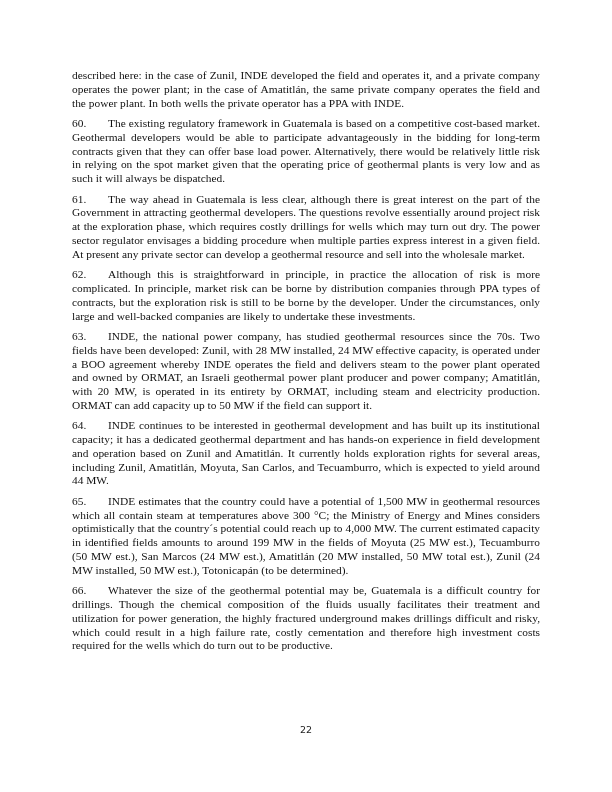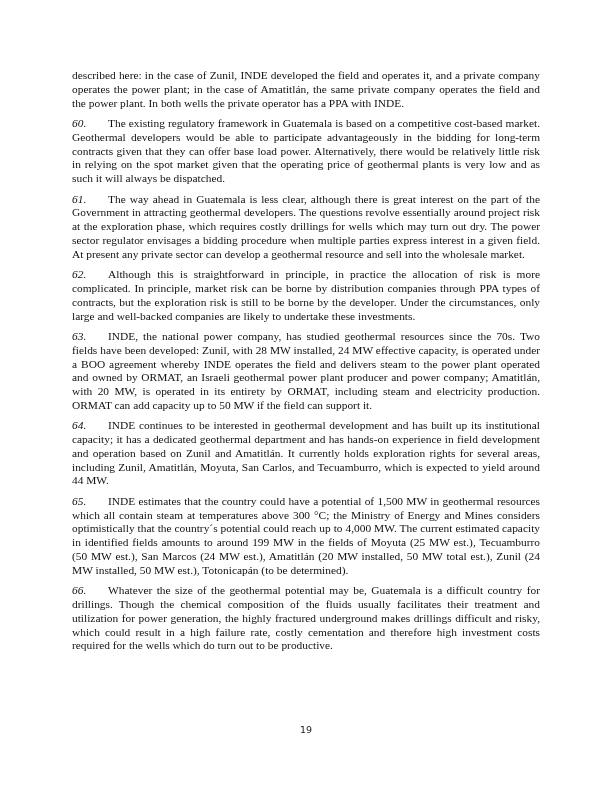--- a/index.html
+++ b/index.html
@@ -15,21 +15,20 @@
     color: #111111;
   }
   .para {
     margin: 0 0 6.6px 0;
     text-align: justify;
     hyphens: none;
   }
   .para .num {
     display: inline-block;
     width: 36px;
-    font-style: italic;
   }
   .footer {
     position: absolute;
     left: 0;
     width: 612px;
     top: 724px;
     text-align: center;
     font-family: "DejaVu Sans", sans-serif;
     font-size: 9.5px;
     color: #222222;
@@ -58,13 +57,13 @@
     <span class="num">64.</span><span>INDE continues to be interested in geothermal development and has built up its institutional capacity; it has a dedicated geothermal department and has hands-on experience in field development and operation based on Zunil and Amatitlán. It currently holds exploration rights for several areas, including Zunil, Amatitlán, Moyuta, San Carlos, and Tecuamburro, which is expected to yield around 44 MW.</span>
   </p>
   <p class="para">
     <span class="num">65.</span><span>INDE estimates that the country could have a potential of 1,500 MW in geothermal resources which all contain steam at temperatures above 300 °C; the Ministry of Energy and Mines considers optimistically that the country´s potential could reach up to 4,000 MW. The current estimated capacity in identified fields amounts to around 199 MW in the fields of Moyuta (25 MW est.), Tecuamburro (50 MW est.), San Marcos (24 MW est.), Amatitlán (20 MW installed, 50 MW total est.), Zunil (24 MW installed, 50 MW est.), Totonicapán (to be determined).</span>
   </p>
   <p class="para">
     <span class="num">66.</span><span>Whatever the size of the geothermal potential may be, Guatemala is a difficult country for drillings. Though the chemical composition of the fluids usually facilitates their treatment and utilization for power generation, the highly fractured underground makes drillings difficult and risky, which could result in a high failure rate, costly cementation and therefore high investment costs required for the wells which do turn out to be productive.</span>
   </p>
 </div>
 
-<div class="footer">19</div>
+<div class="footer">22</div>
 
 </body></html>

